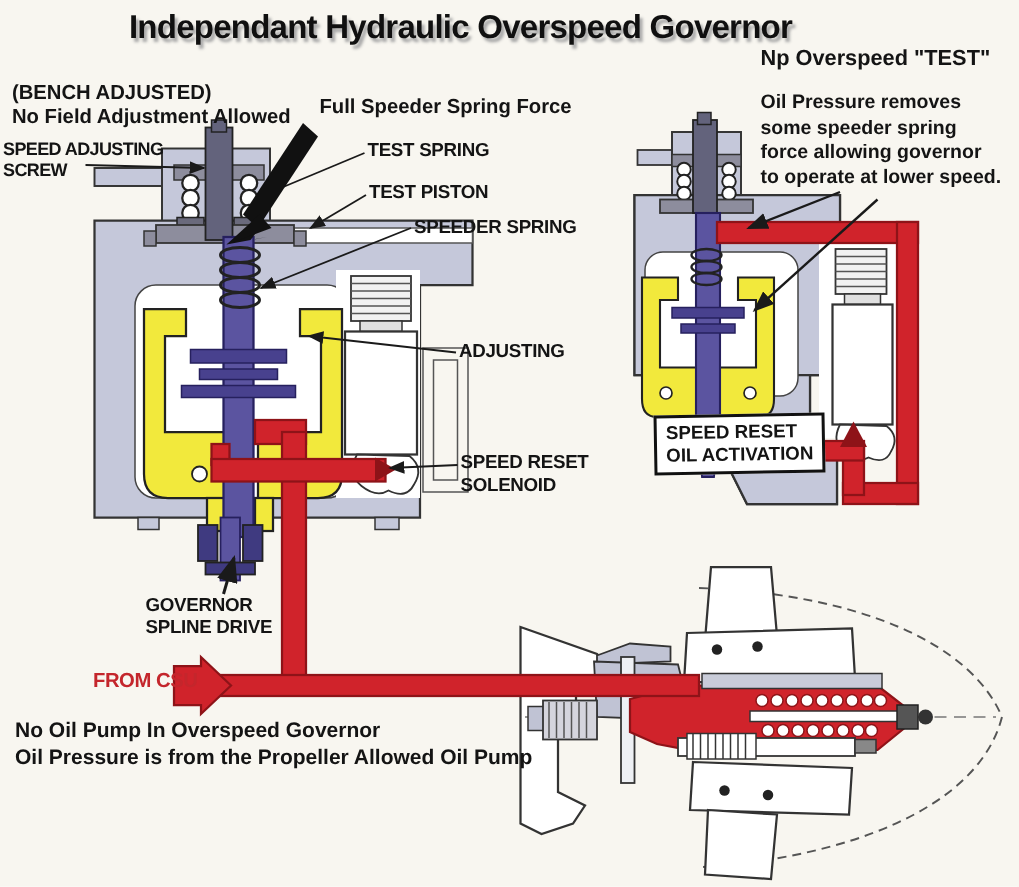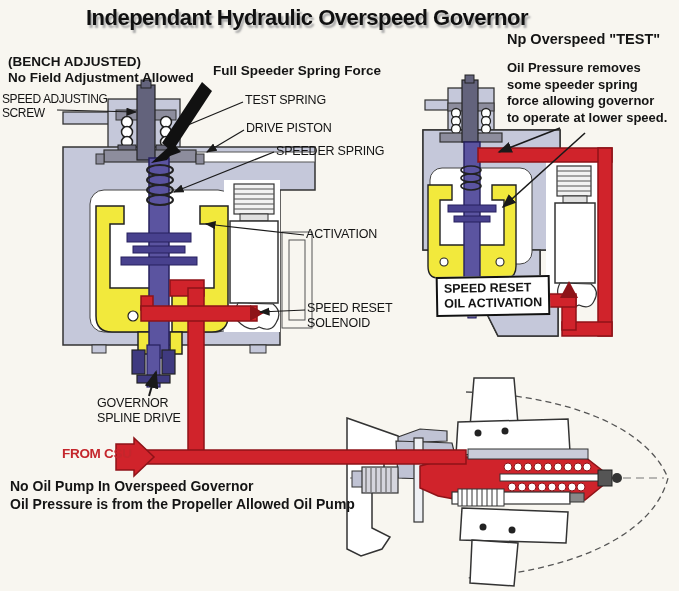--- a/index.html
+++ b/index.html
@@ -4,21 +4,21 @@
 <style>
   html,body{margin:0;padding:0;}
   .stage{
     position:relative;width:679px;height:591px;overflow:hidden;
     background:#f8f6f0;
     font-family:"Liberation Sans", sans-serif;
     color:#141414;
   }
   .stage svg{position:absolute;left:0;top:0;}
   .lbl{
-    position:absolute;font-weight:normal;white-space:pre-line;
+    position:absolute;font-weight:bold;white-space:pre-line;
     letter-spacing:-0.2px;line-height:14.5px;font-size:12.5px;color:#141414;
   }
   .title{
     position:absolute;left:0;top:5px;width:614px;text-align:center;
     font-size:22px;font-weight:bold;letter-spacing:-0.5px;color:#101010;
     text-shadow:2px 3px 2px #a9a9a9;
   }
   .np{position:absolute;left:507px;top:31px;font-size:14.5px;font-weight:bold;}
   .bench{position:absolute;left:8px;top:54px;font-size:13.5px;line-height:16px;font-weight:bold;white-space:pre-line;}
   .sas{left:2px;top:93px;font-size:12px;line-height:13.5px;letter-spacing:-0.4px;}
@@ -291,25 +291,25 @@
   <div class="bench">(BENCH ADJUSTED)
 No Field Adjustment Allowed</div>
 
   <div class="lbl sas">SPEED ADJUSTING
 SCREW</div>
 
   <div class="fssf">Full Speeder Spring Force</div>
 
   <div class="lbl" style="left:245px;top:93px;">TEST SPRING</div>
 
-  <div class="lbl" style="left:246px;top:121px;">DRIVE PISTON</div>
+  <div class="lbl" style="left:246px;top:121px;">TEST PISTON</div>
 
   <div class="lbl" style="left:276px;top:144px;">SPEEDER SPRING</div>
 
-  <div class="lbl" style="left:306px;top:227px;">ACTIVATION</div>
+  <div class="lbl" style="left:306px;top:227px;">ADJUSTING</div>
 
   <div class="lbl" style="left:307px;top:301px;">SPEED RESET
 SOLENOID</div>
 
   <div class="lbl" style="left:97px;top:396px;">GOVERNOR
 SPLINE DRIVE</div>
 
   <div class="csu">FROM CSU</div>
 
   <div class="note-right">Oil Pressure removes

